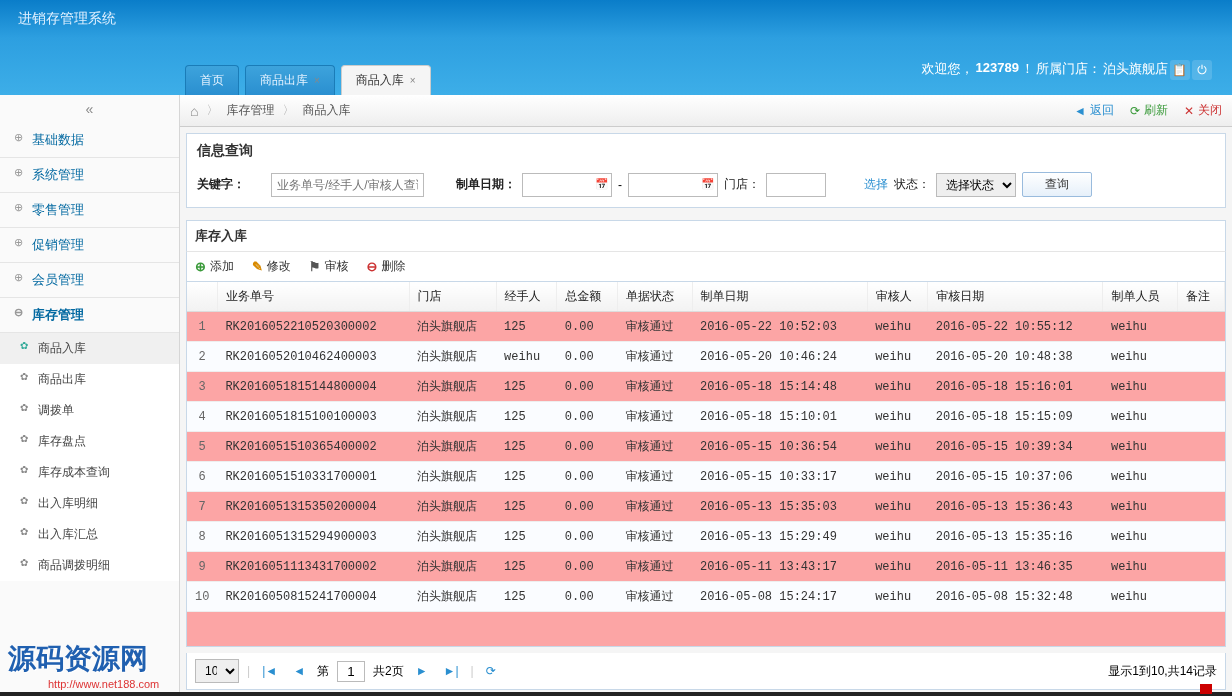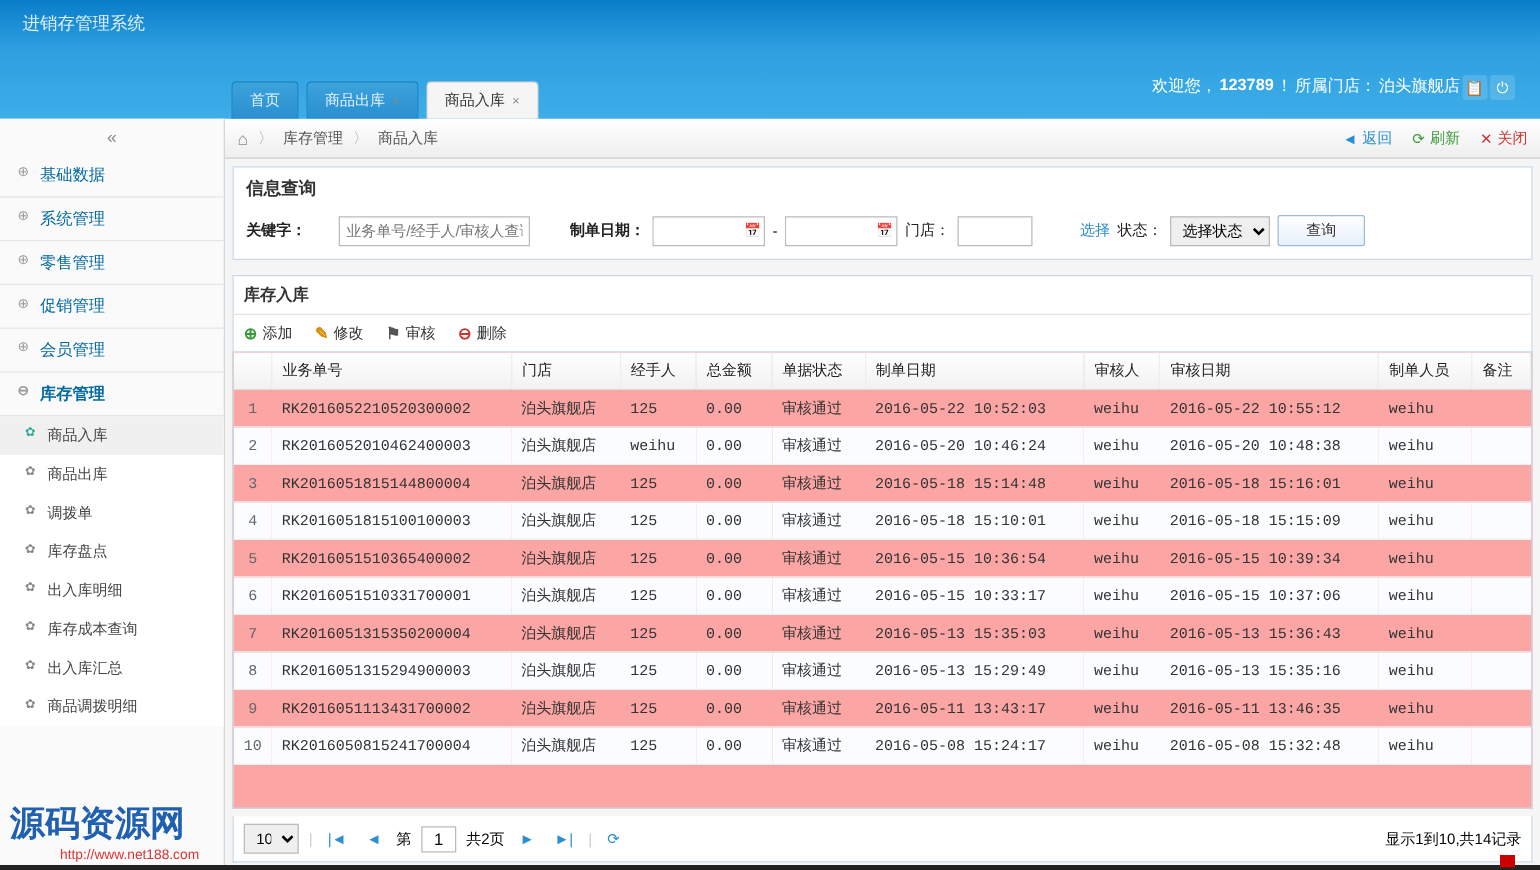--- a/index.html
+++ b/index.html
@@ -109,22 +109,22 @@
         <div class="nav-group">系统管理</div>
         <div class="nav-group">零售管理</div>
         <div class="nav-group">促销管理</div>
         <div class="nav-group">会员管理</div>
         <div class="nav-group expanded">库存管理</div>
         <div class="sub-items">
           <div class="sub-item active">商品入库</div>
           <div class="sub-item">商品出库</div>
           <div class="sub-item">调拨单</div>
           <div class="sub-item">库存盘点</div>
+          <div class="sub-item">库存成本查询</div>
           <div class="sub-item">出入库明细</div>
-          <div class="sub-item">库存成本查询</div>
           <div class="sub-item">出入库汇总</div>
           <div class="sub-item">商品调拨明细</div>
         </div>
       </div>
   </div>
 
   <div class="content">
     <div class="breadcrumb">
       <div class="bc-left">
         <span style="font-size:14px;color:#888">⌂</span>

